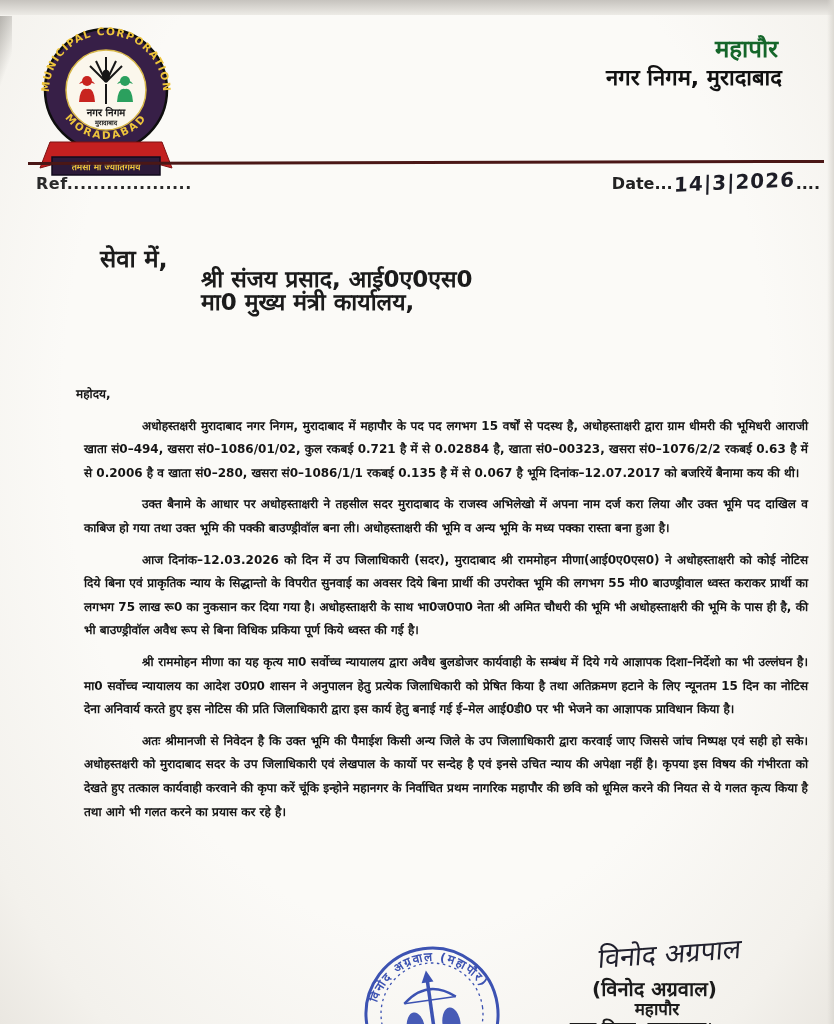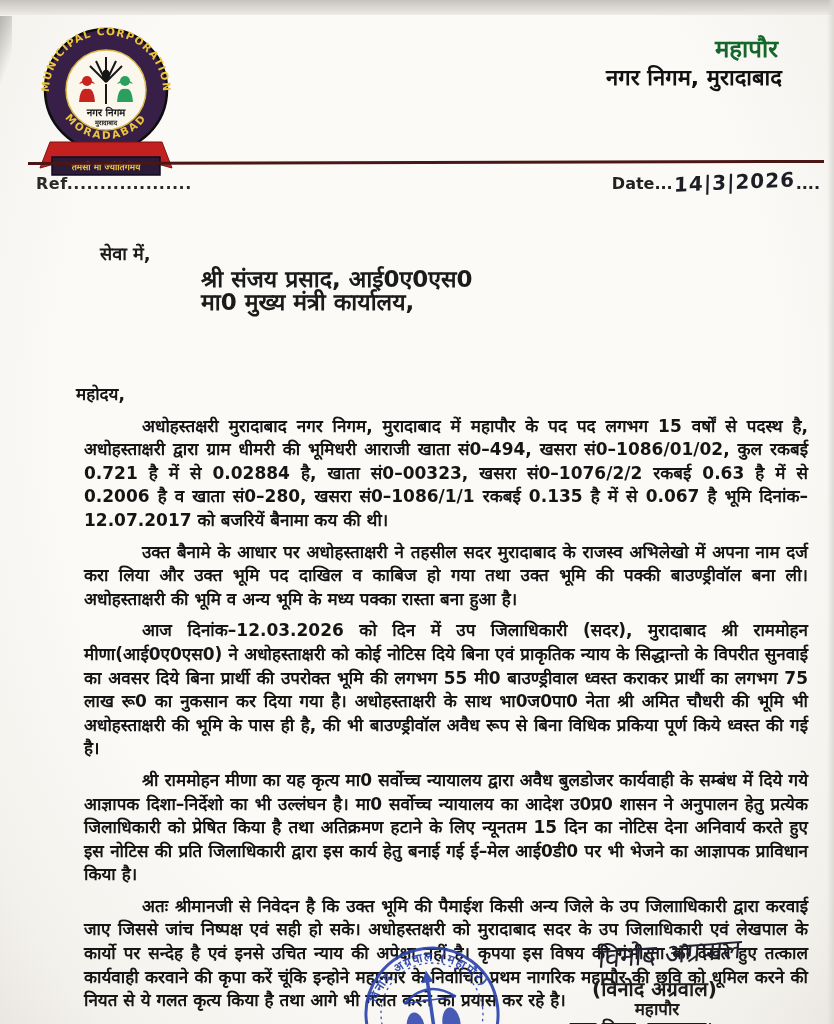--- a/index.html
+++ b/index.html
@@ -29,26 +29,26 @@
     transform:rotate(-0.15deg);}
 
   .ref{position:absolute;left:24px;top:174px;font-size:16px;font-weight:600;color:#2a2a2a;
     letter-spacing:.5px;margin-left:12px;}
   .date{position:absolute;right:14px;top:170px;font-size:16px;font-weight:600;color:#222;
     white-space:nowrap;}
   .date .hand{display:inline-block;font-size:20px;font-weight:600;color:#1d1d26;
     transform:rotate(-2.5deg) skewX(-4deg);letter-spacing:1px;margin:0 1px;}
 
   
-  .salutation{position:absolute;left:100px;top:241px;font-size:18px;font-weight:600;}
+  .salutation{position:absolute;left:100px;top:241px;font-size:24px;font-weight:600;}
   .recipient{position:absolute;left:201px;top:268px;font-size:23px;font-weight:600;
     line-height:23px;}
 
   
-  .body{position:absolute;left:76px;right:18px;top:383px;font-size:17px;
+  .body{position:absolute;left:76px;right:18px;top:383px;font-size:12px;
     font-weight:600;line-height:23.6px;text-align:justify;color:#151515;}
   .greeting{text-align:left;}
   .body p{margin:8px;text-indent:58px;}
 
   
   .stamp-wrap{position:absolute;left:356px;top:934px;width:152px;height:152px;opacity:.92;}
   .sig-script{position:absolute;left:598px;top:934px;font-size:27px;font-weight:500;
     color:#20202d;transform:rotate(-4deg) skewX(-8deg);white-space:nowrap;}
   .sig-name{position:absolute;left:592px;top:975px;font-size:20px;font-weight:600;}
   .sig-title{position:absolute;left:592px;top:997px;width:130px;text-align:center;

